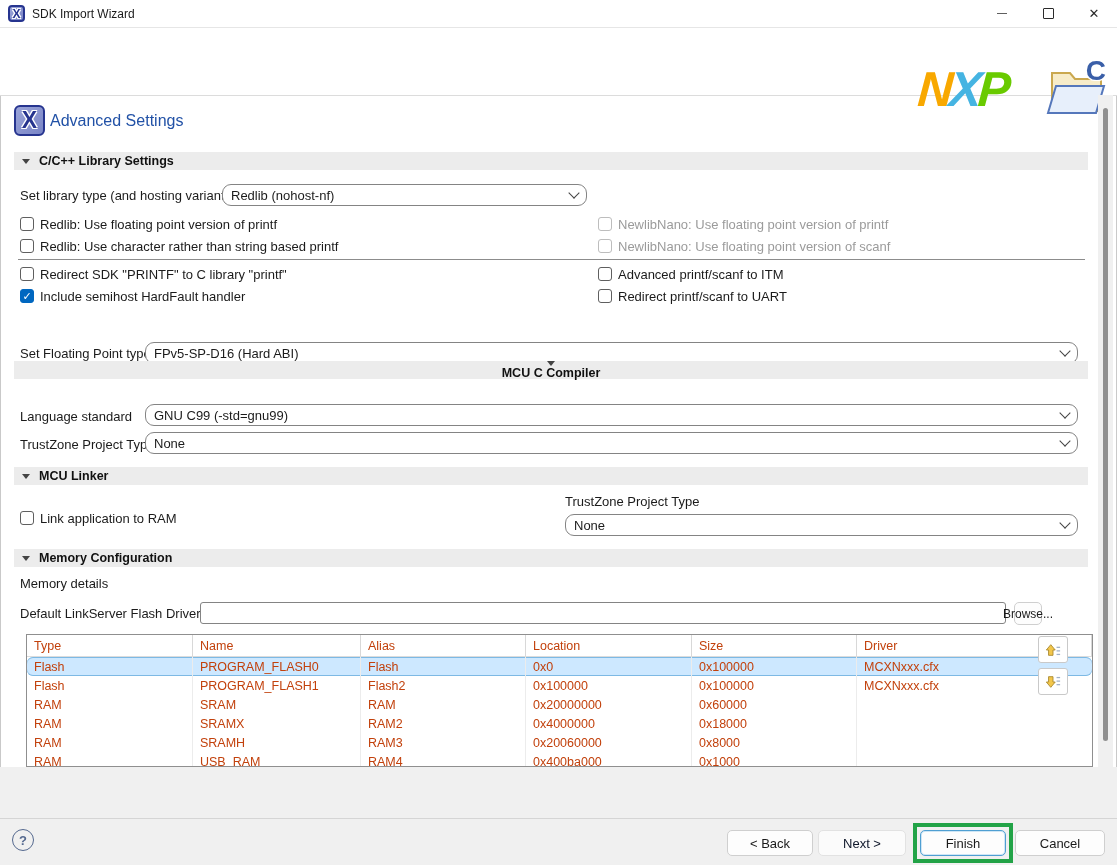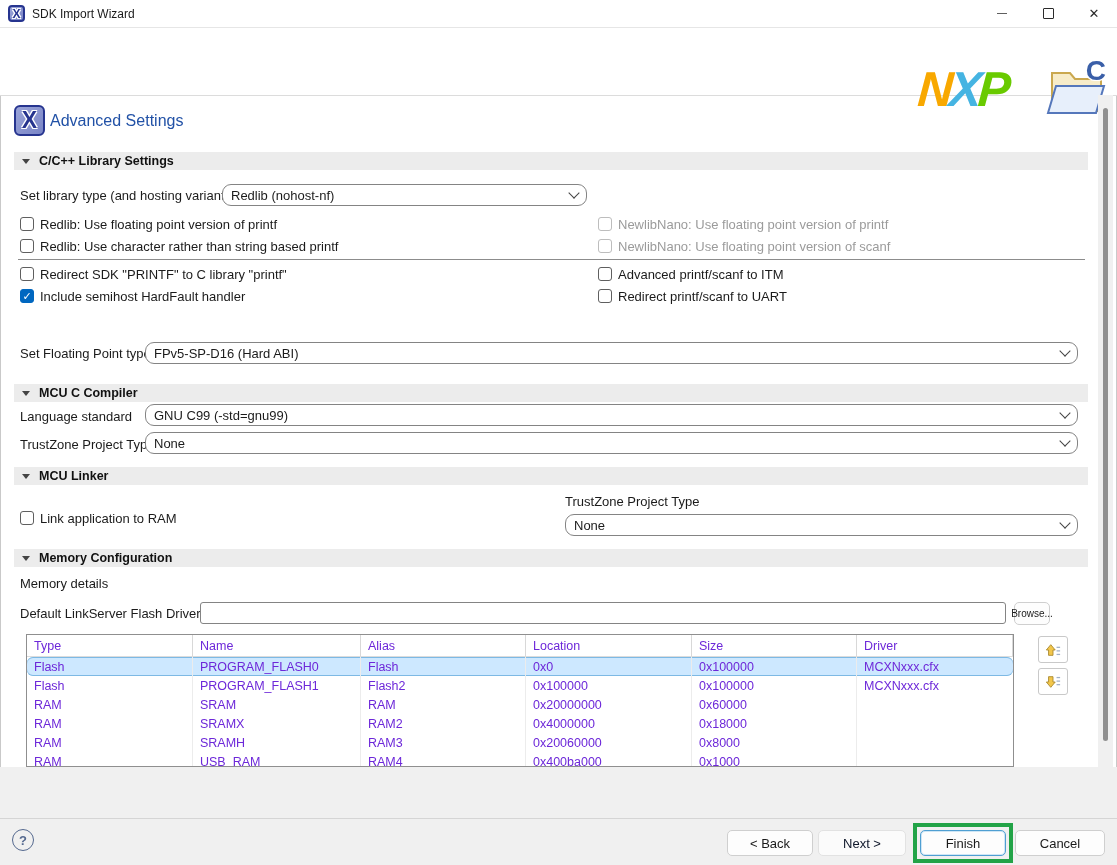--- a/index.html
+++ b/index.html
@@ -46,23 +46,23 @@
   .chk .box{width:14px;height:14px;border:1px solid #5f5f5f;border-radius:3px;background:#fff;box-sizing:border-box;flex:none;display:flex;align-items:center;justify-content:center;}
   .chk.on .box{background:#0067c0;border-color:#0067c0;}
   .chk.on .box span{color:#fff;font-size:11px;line-height:1;}
   .chk.dis .box{border-color:#bdbdbd;}
   .chk.dis .lbl{color:#9b9b9b;}
   .divline{position:absolute;left:18px;width:1067px;height:1px;background:#8c8c8c;}
   
   .btn{position:absolute;height:26px;background:#fdfdfd;border:1px solid #cfcfcf;border-radius:5px;font-size:13px;color:#1a1a1a;box-sizing:border-box;display:flex;align-items:center;justify-content:center;font-family:inherit;}
   .btn.dis{color:#0f172a;border-color:#e2e2e2;background:#fbfbfb;}
   .btn.def{border-color:#4f9fd2;box-shadow:inset 0 0 0 1px #cfe6f5;}
-  .browse{position:absolute;left:1014px;top:602px;width:36px;height:23px;font-size:10px;}
-  
-  .tbl{position:absolute;left:26px;top:634px;width:988px;height:133px;border:1px solid #8f8f8f;background:#fff;overflow:hidden;box-sizing:border-box;font-size:12.5px;color:#6d28d9;}
+  .browse{position:absolute;left:1014px;top:602px;width:28px;height:23px;font-size:12px;}
+  
+  .tbl{position:absolute;left:26px;top:634px;width:1067px;height:133px;border:1px solid #8f8f8f;background:#fff;overflow:hidden;box-sizing:border-box;font-size:12.5px;color:#c2410c;}
   .thead{display:flex;height:21px;border-bottom:1px solid #dcdcdc;}
   .thead .c{display:flex;align-items:center;}
   .trow{display:flex;height:19px;border-radius:6px;}
   .trow .c{display:flex;align-items:center;}
   .c{box-sizing:border-box;padding:0 7px;border-right:1px solid #ececec;white-space:nowrap;overflow:hidden;}
   .thead .c{border-right:1px solid #d8d8d8;}
   .c0{width:166px;}.c1{width:168px;}.c2{width:165px;}.c3{width:166px;}.c4{width:165px;}.c5{flex:1;border-right:none;}
   .trow.sel{background:#cde8ff;box-shadow:inset 0 1px 0 #7db9e4,inset 0 -1px 0 #7db9e4;}
   .mv{position:absolute;left:1038px;width:30px;height:27px;background:#fff;border:1px solid #c9c9c9;border-radius:3px;display:flex;align-items:center;justify-content:center;box-sizing:border-box;}
   
@@ -161,21 +161,21 @@
     <span class="box"></span>
     <span class="lbl">Redirect printf/scanf to UART</span>
   </label>
 
   <div class="lab" style="left:20px;top:346px;">Set Floating Point type</div>
   <div class="dd" style="left:145px;top:342px;width:933px;">
     <span class="val">FPv5-SP-D16 (Hard ABI)</span>
     <span class="chev"></span>
   </div>
 
-  <div class="secbar" style="top:384px;">
+  <div class="secbar" style="top:361px;flex-direction:column;">
     <span class="tri"></span>
     <span>MCU C Compiler</span>
   </div>
   <div class="lab" style="left:20px;top:409px;">Language standard</div>
   <div class="dd" style="left:145px;top:404px;width:933px;">
     <span class="val">GNU C99 (-std=gnu99)</span>
     <span class="chev"></span>
   </div>
   <div class="lab" style="left:20px;top:437px;">TrustZone Project Type</div>
   <div class="dd" style="left:145px;top:432px;width:933px;">

